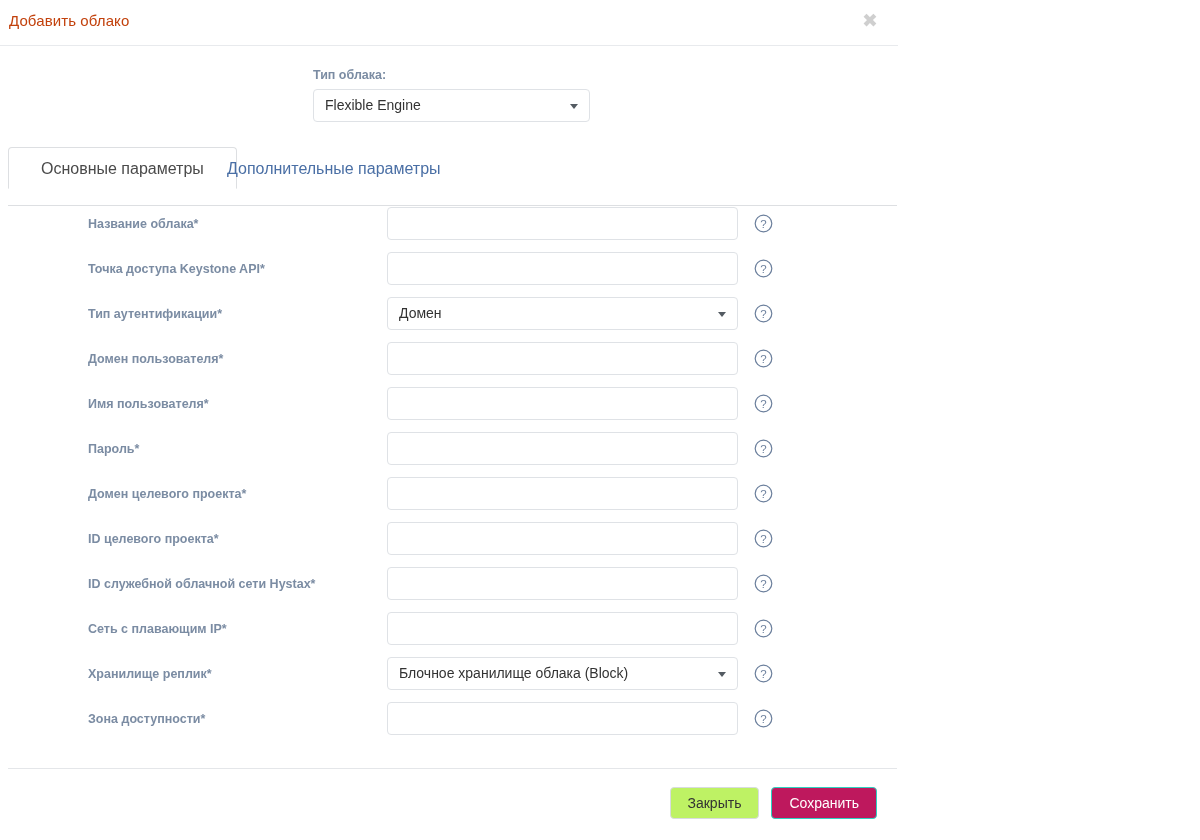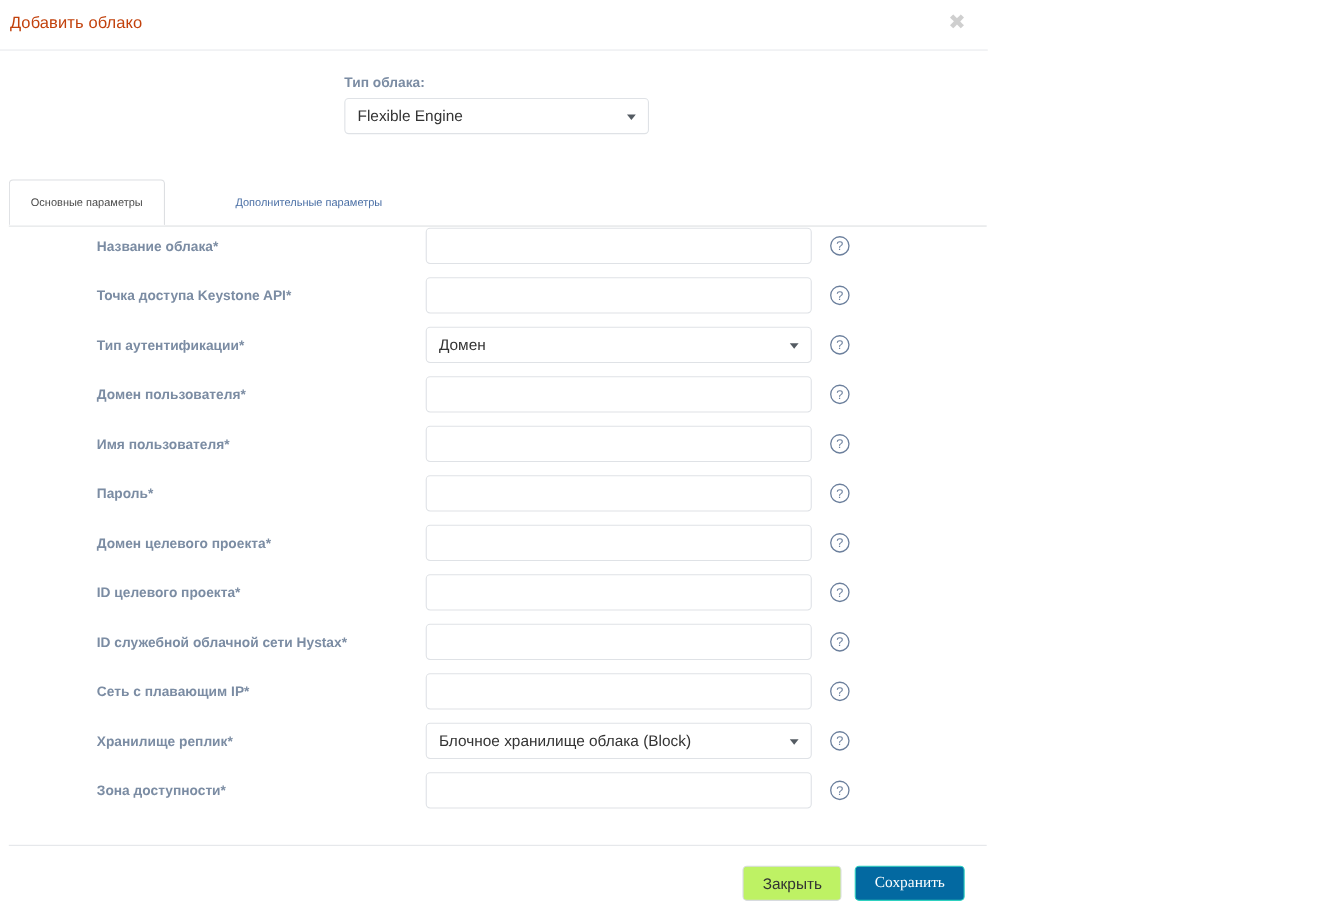--- a/index.html
+++ b/index.html
@@ -108,25 +108,25 @@
     position: absolute;
     left: 0;
     bottom: 0;
     width: 889px;
     height: 42px;
     border-bottom: 1px solid #dddfe2;
     box-sizing: border-box;
   }
   .tab {
     position: absolute;
-    bottom: 0;
+    bottom: 16px;
     height: 42px;
     line-height: 41px;
-    padding: 0 19px;
-    font-size: 10px;
+    padding: 0 32px;
+    font-size: 16px;
     box-sizing: border-box;
     cursor: pointer;
     white-space: nowrap;
   }
   .tab.active {
     left: 0;
     background: #ffffff;
     border: 1px solid #dddfe2;
     border-bottom: 1px solid #ffffff;
     border-radius: 4px 4px 0 0;
@@ -214,24 +214,23 @@
     border-radius: 4px;
     cursor: pointer;
     line-height: 30px;
   }
   .btn-default {
     background: #bef264;
     border: 1px solid #d8dbdf;
     color: #333333;
   }
   .btn-primary {
-    background: #0369a1;
+    background: #be185d;
     border: 1px solid #2ed1c0;
     color: #ffffff;
-    font-family: Liberation Serif, serif;
   }
 </style>
 </head>
 <body>
 
 <div class="dialog">
 
   <div class="dlg-header">
     <div class="dlg-title">Добавить облако</div>
     <div class="dlg-close">✖</div>

